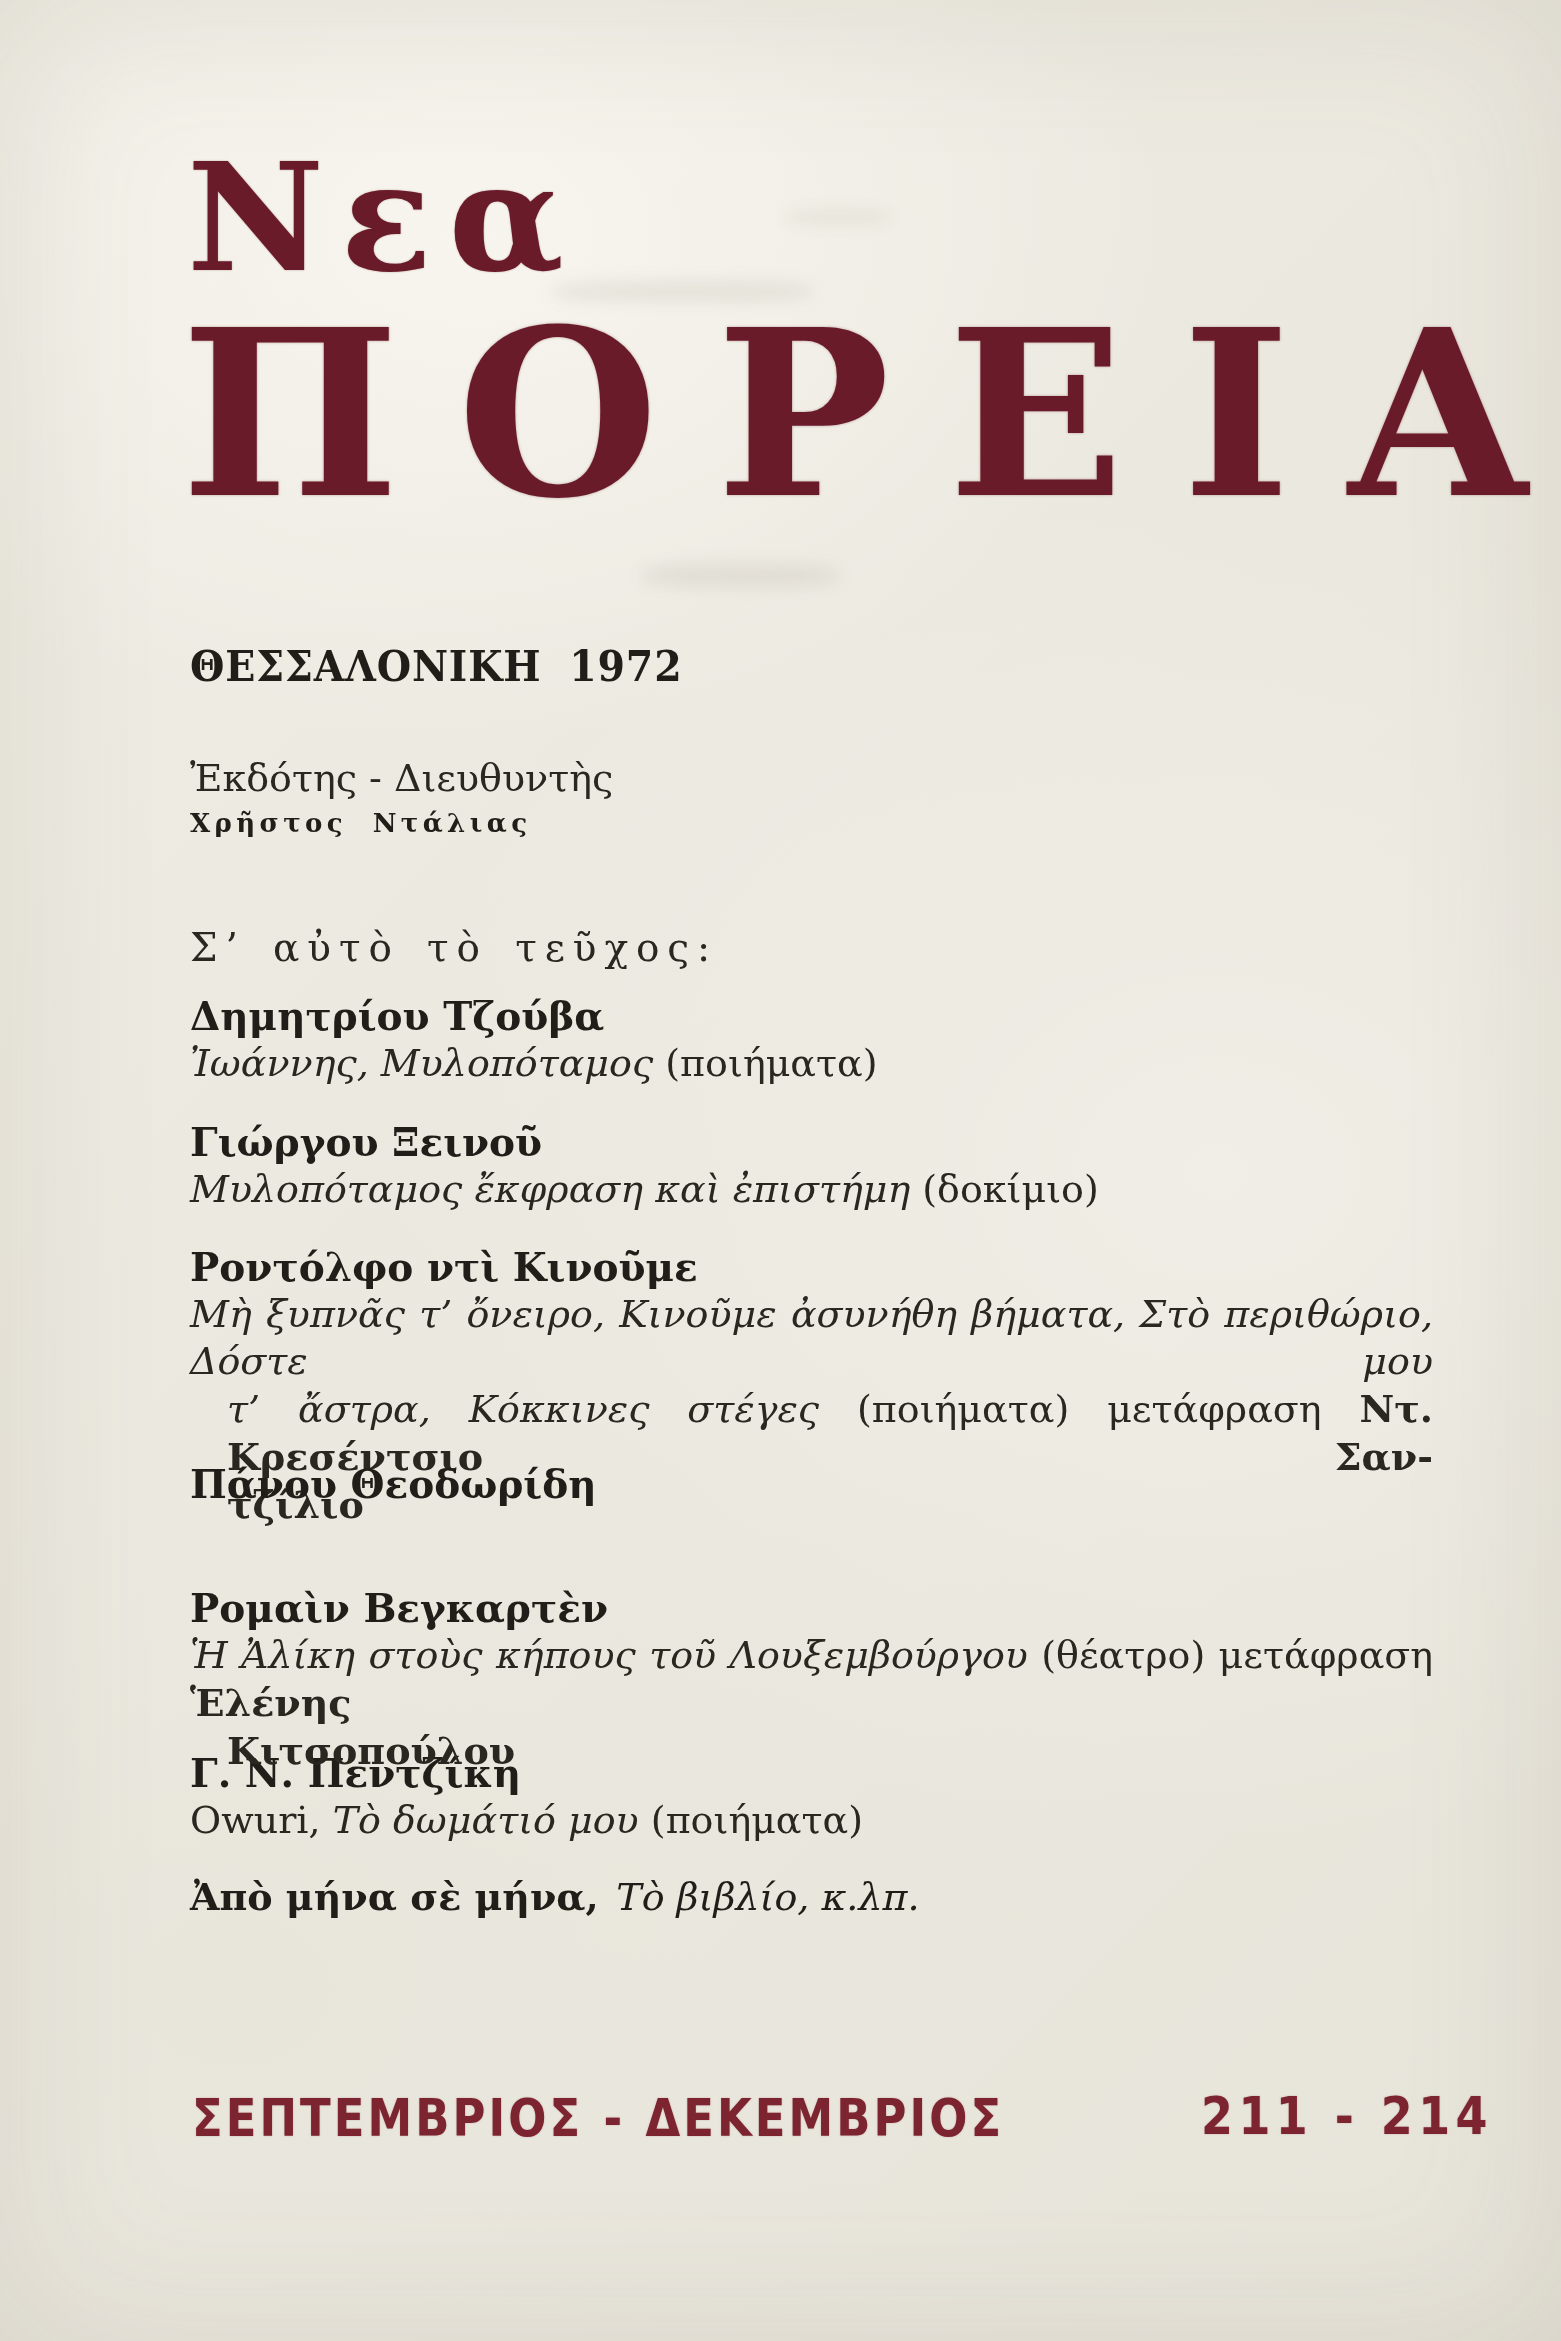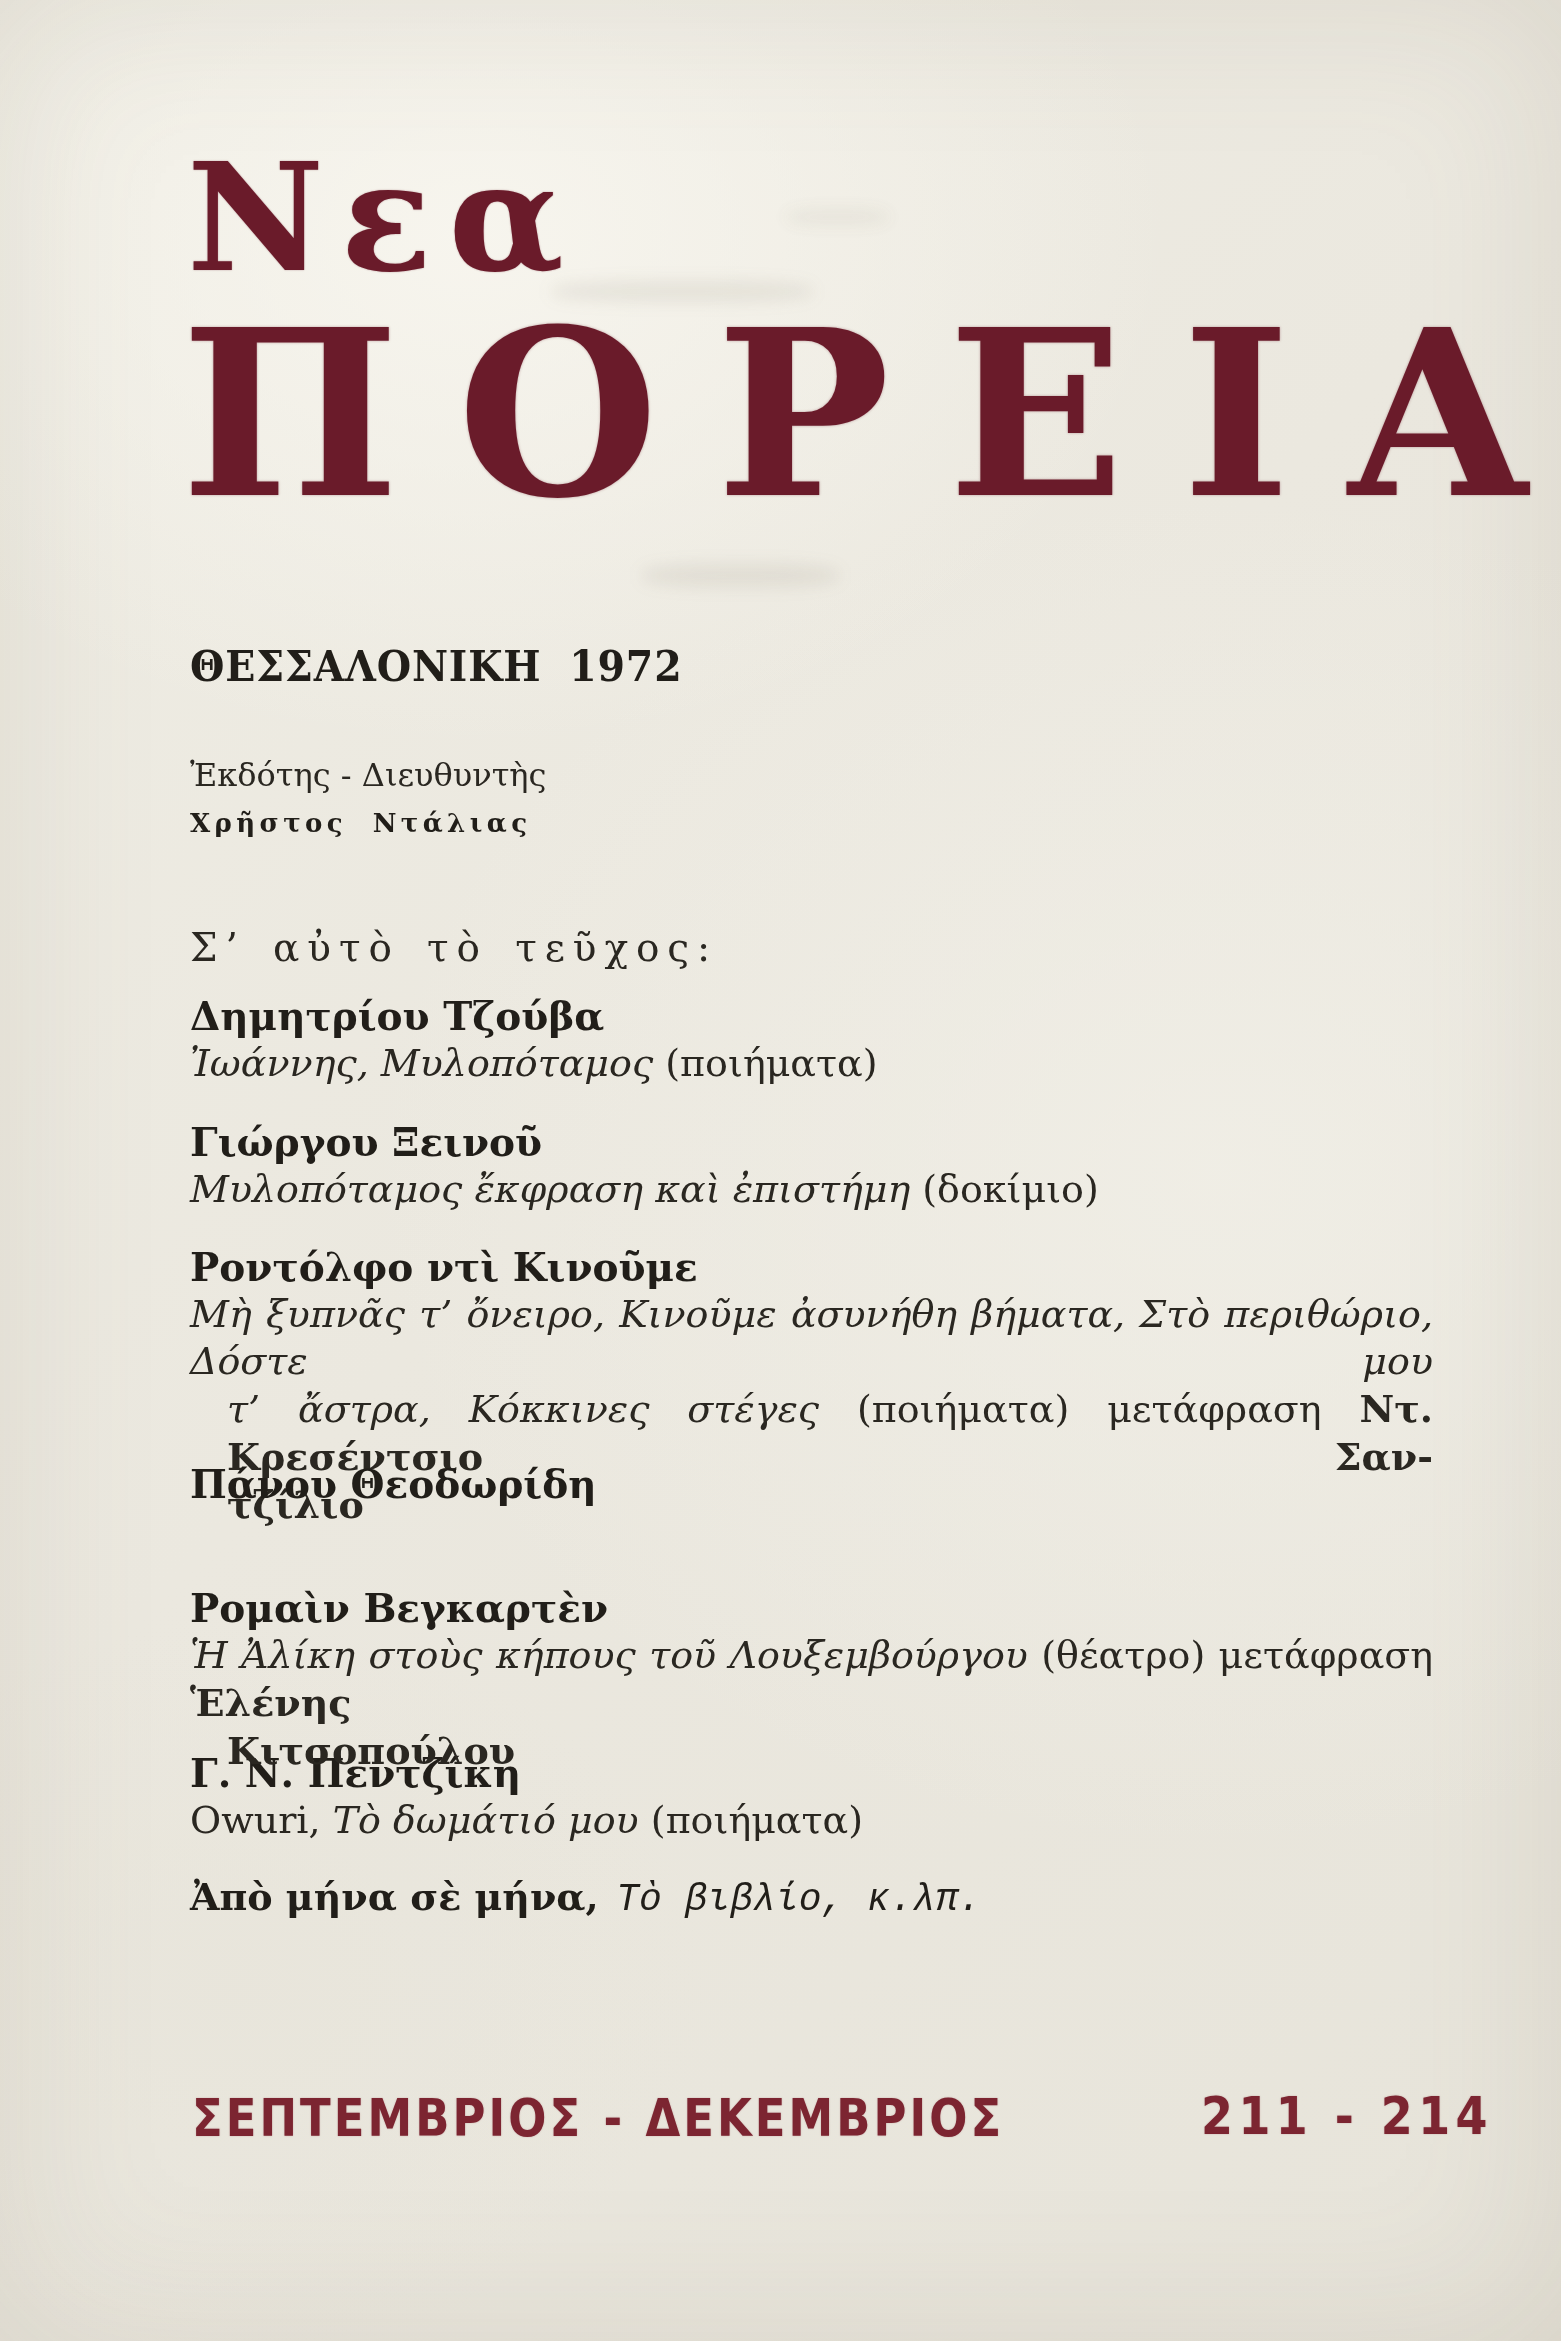--- a/index.html
+++ b/index.html
@@ -32,42 +32,42 @@
   }
   
   .cityyear{
     position:absolute;left:190px;top:642px;
     font-size:42px;font-weight:bold;line-height:1.2;
     letter-spacing:0.9px;word-spacing:14px;color:#211e19;
     transform:scaleX(0.94);transform-origin:left top;
   }
   .publabel{
     position:absolute;left:190px;top:756px;
-    font-size:32px;line-height:1.2;color:#2a2721;
+    font-size:38px;line-height:1.2;color:#2a2721;
   }
   .pubname{
     position:absolute;left:190px;top:808px;
     font-size:26px;line-height:1.2;font-weight:bold;
     letter-spacing:4.4px;word-spacing:12.2px;color:#211e19;
   }
   .toc-heading{
     position:absolute;left:190px;top:923px;
     font-size:39px;line-height:1.3;
     letter-spacing:7.9px;word-spacing:7px;color:#2a2721;
   }
   
   .entry{position:absolute;left:190px;width:1243px;}
   .author{font-weight:bold;font-size:39px;line-height:47px;color:#211e19;}
   .tline{font-size:38px;line-height:47px;color:#2a2721;}
   .tline.ind{padding-left:37px;}
   .tline.just{text-align:justify;text-align-last:justify;}
   .i{font-style:italic;}
   .b{font-weight:bold;}
   .closing{position:absolute;left:190px;top:1873px;font-size:38px;line-height:47px;color:#211e19;}
-  .closing .i{margin-left:17.5px;font-family:Liberation Mono, monospace;}
+  .closing .i{margin-left:17.5px;}
   
   .f-period{
     position:absolute;left:192px;top:2091px;
     font-family:"DejaVu Sans",sans-serif;font-weight:bold;
     font-size:51px;line-height:1.1;letter-spacing:3.5px;word-spacing:1.7px;
     color:#7c2531;transform:scaleX(0.88);transform-origin:left top;
     text-shadow:0 0 1.7px rgba(124,37,49,.35);
   }
   .f-issue{
     position:absolute;left:1201px;top:2089px;

